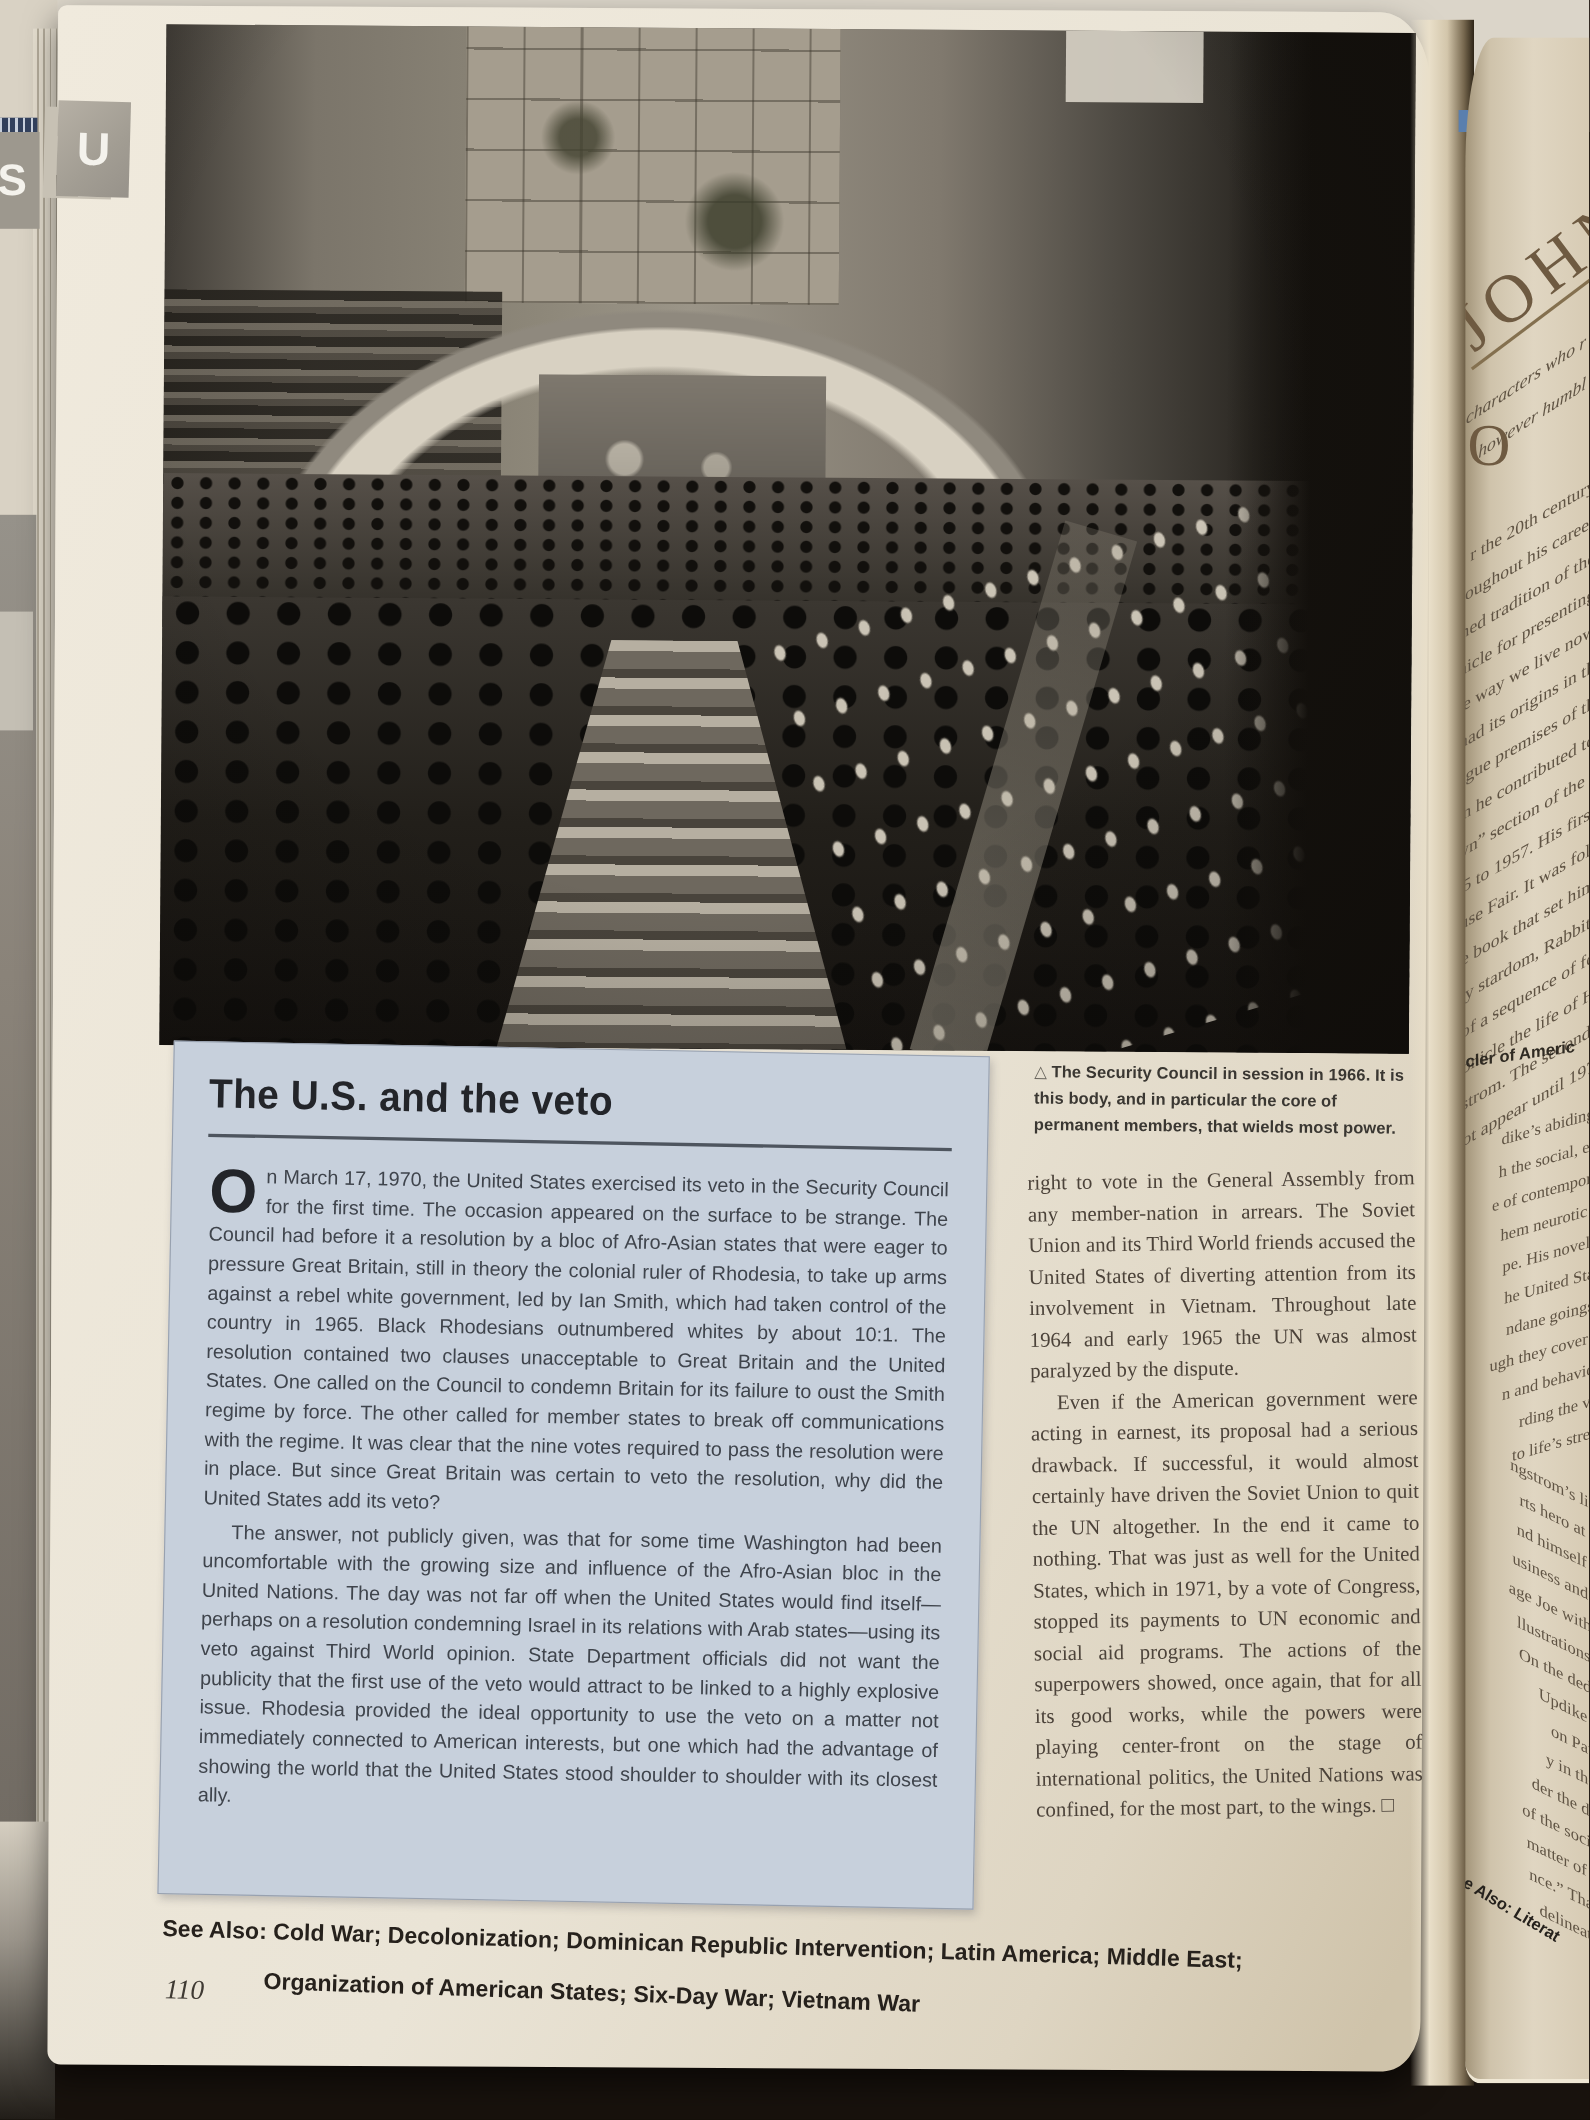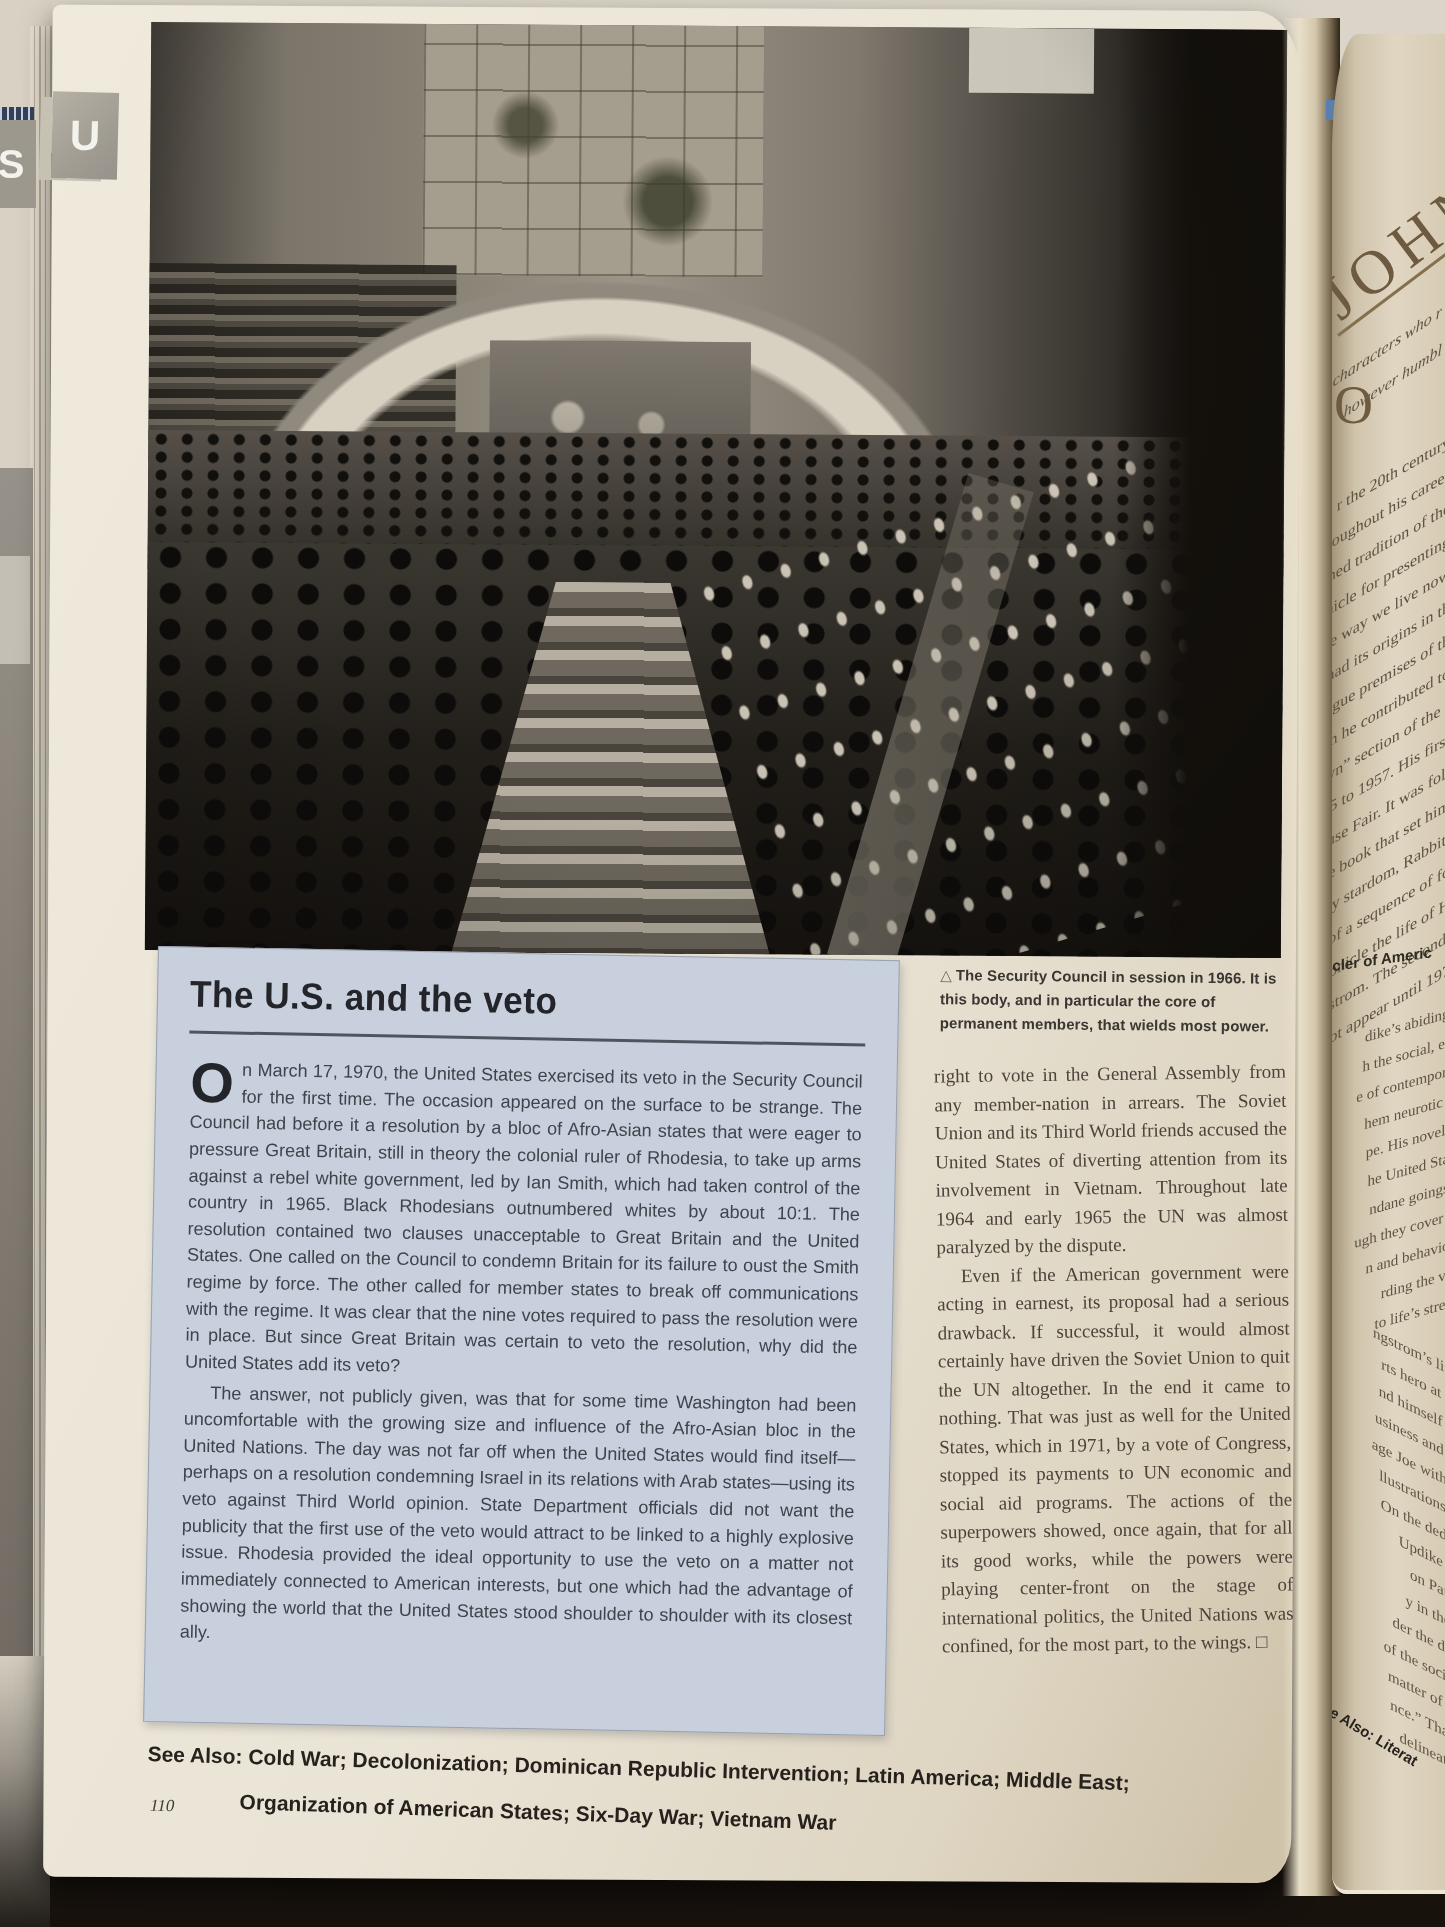--- a/index.html
+++ b/index.html
@@ -105,21 +105,21 @@
   .serif-col p+p{text-indent:24px;}
 
   
   .see-also-1{position:absolute;left:148px;top:1742px;z-index:9;white-space:nowrap;
               font-size:21px;font-weight:bold;color:#26211c;transform:rotate(1.7deg);
               transform-origin:0 0;}
   .see-also-2{position:absolute;left:240px;top:1790px;z-index:9;white-space:nowrap;
               font-size:21px;font-weight:bold;color:#26211c;transform:rotate(2deg);
               transform-origin:0 0;}
   .folio{position:absolute;left:150px;top:1796px;z-index:9;font-family:"Liberation Serif",serif;
-         font-style:italic;font-size:17px;color:#3f3a33;transform:rotate(1deg);}
+         font-style:italic;font-size:25px;color:#3f3a33;transform:rotate(1deg);}
 
   
   .right-page{position:absolute;left:1332px;top:34px;width:113px;height:1856px;z-index:9;
               overflow:hidden;border-radius:26px 0 0 14px / 120px 0 0 20px;
               background:linear-gradient(90deg,#a3957a 0%,#cfc3ab 20%,#e0d6c2 55%,#d7cbb4 100%);
               border-bottom:4px solid #efe7d4;}
   .right-page>*{position:absolute;}
   .rp-heading{left:-4px;top:236px;transform:rotate(-37deg);transform-origin:0 50%;
               font-family:"Liberation Serif",serif;font-size:62px;color:#6e5a41;
               letter-spacing:9px;white-space:nowrap;}

